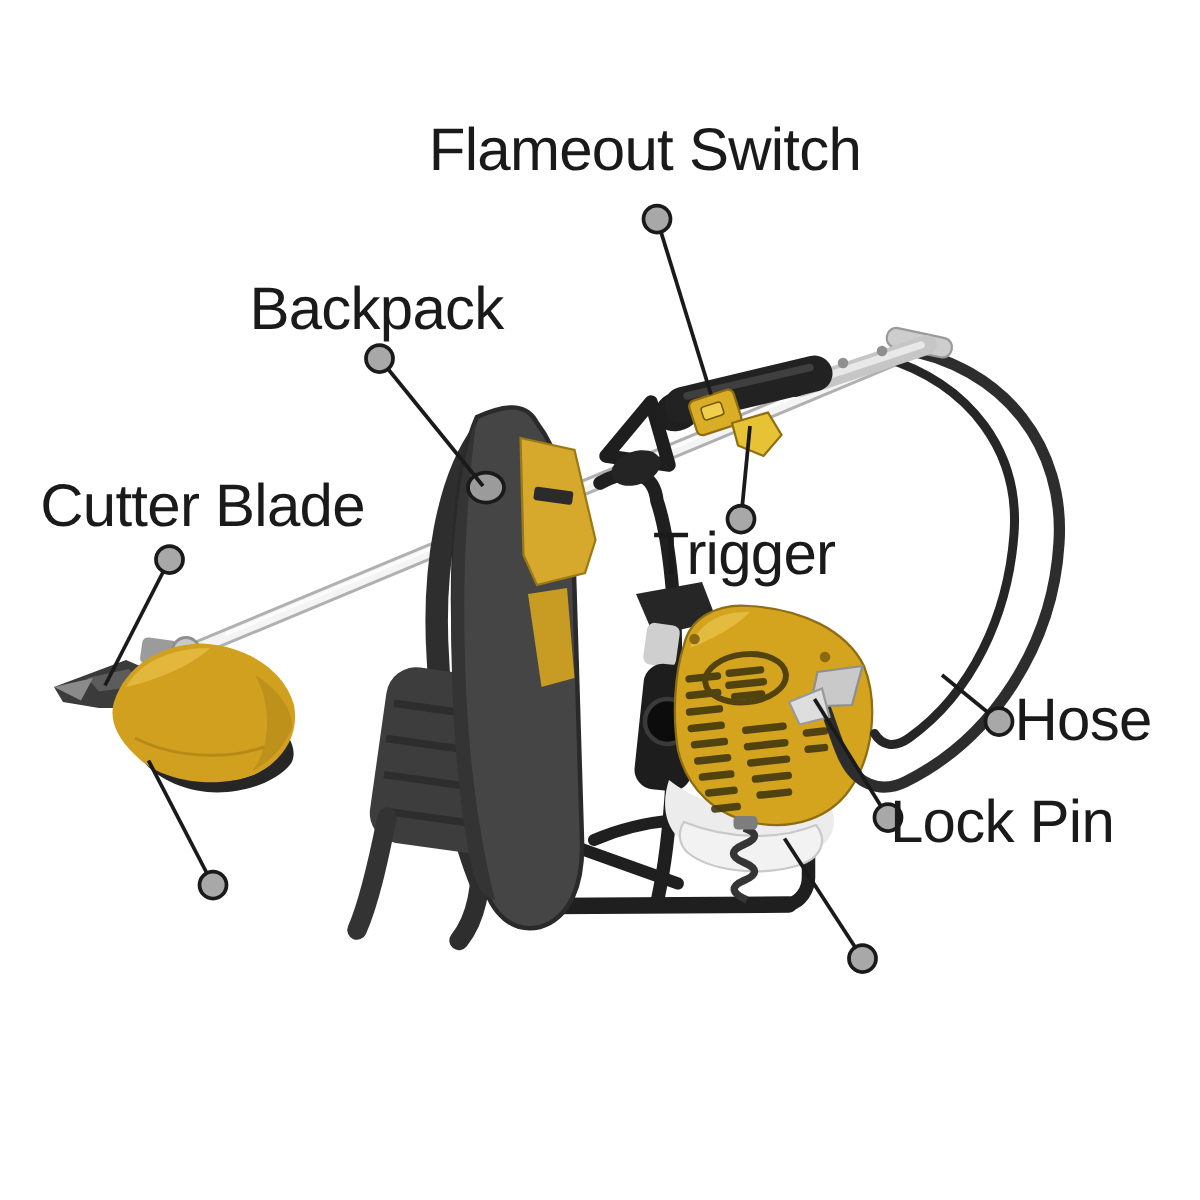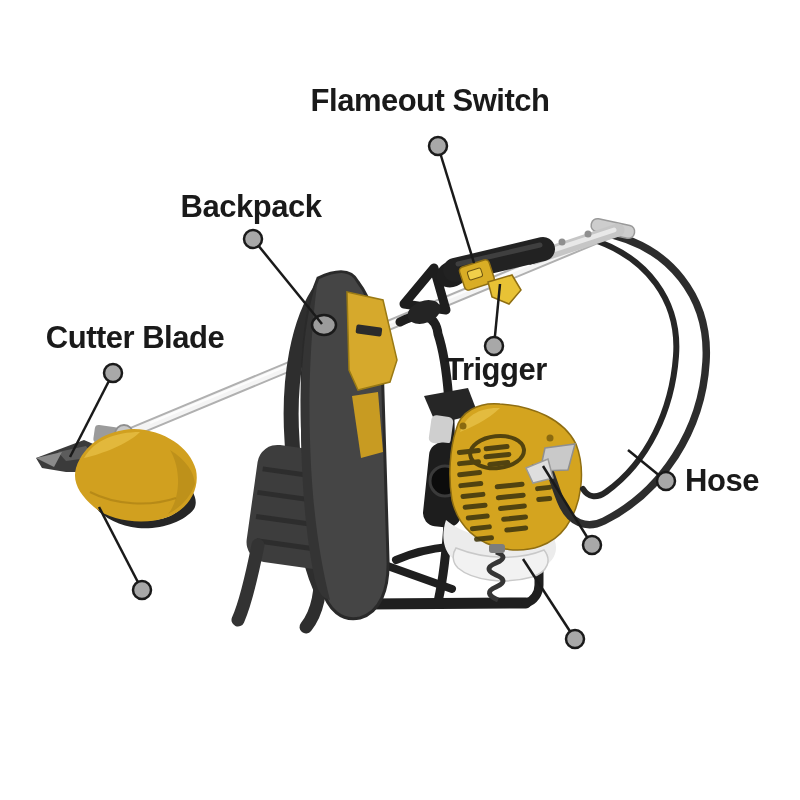--- a/index.html
+++ b/index.html
@@ -3,21 +3,21 @@
 <meta charset="utf-8">
 <style>
   html,body{margin:0;padding:0;background:#fff;}
   .stage{
     position:relative;width:800px;height:800px;background:#ffffff;
     font-family:"Liberation Sans", sans-serif;overflow:hidden;
   }
   .illustration{position:absolute;left:0;top:0;}
   .label{
     position:absolute;transform:translate(-50%,-50%);
-    color:#1a1a1a;font-weight:700;font-size:31px;letter-spacing:-0.5px;
+    color:#1a1a1a;font-weight:400;font-size:40px;letter-spacing:-0.5px;
     white-space:nowrap;text-align:center;line-height:1.22;
   }
   .label.wrap{white-space:normal;width:210px;}
   .lbl-flameout{left:430px;top:101px;}
   .lbl-backpack{left:251px;top:207px;}
   .lbl-cutter{left:135px;top:338px;}
   .lbl-trigger{left:496px;top:370px;}
   .lbl-hose{left:722px;top:481px;}
   .lbl-lockpin{left:668px;top:549px;}
   .lbl-guard{left:152px;top:642px;}
@@ -197,14 +197,15 @@
         <circle cx="575" cy="639" r="9"></circle>
       </g>
     </g>
   </svg>
 
   <div class="label lbl-flameout">Flameout Switch</div>
   <div class="label lbl-backpack">Backpack</div>
   <div class="label lbl-cutter">Cutter Blade</div>
   <div class="label lbl-trigger">Trigger</div>
   <div class="label lbl-hose">Hose</div>
+  <div class="label lbl-lockpin">Lock Pin</div>
 
 </div>
 
 </body></html>

